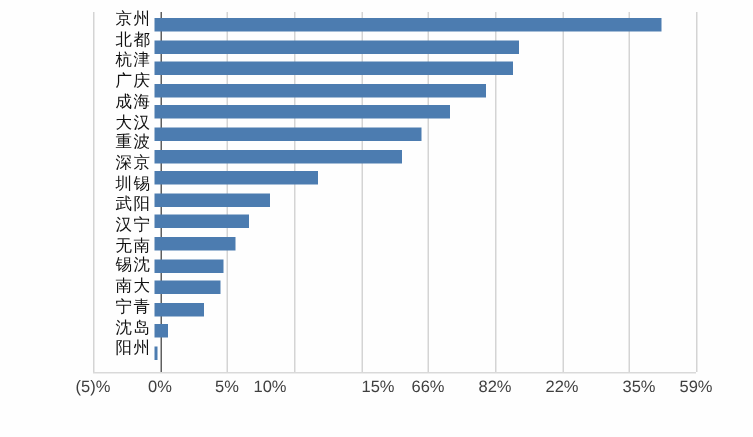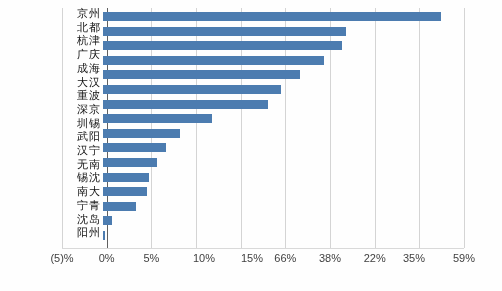--- a/index.html
+++ b/index.html
@@ -173,22 +173,22 @@
       <div class="ylabel" style="top: 205.5px; right: 2px;">岛</div>
       <div class="ylabel" style="top: 219.2px; right: 2px;">州</div>
     </div>
 
   <div class="bottom-rule"></div>
 
   <div class="xlabels" id="xlabels">
       <div class="xlabel" style="left: 62px;">(5)%</div>
       <div class="xlabel" style="left: 106.667px;">0%</div>
       <div class="xlabel" style="left: 151.333px;">5%</div>
-      <div class="xlabel" style="left: 204px;">10%</div>
+      <div class="xlabel" style="left: 180px;">10%</div>
       <div class="xlabel" style="left: 252px;">15%</div>
       <div class="xlabel" style="left: 285.333px;">66%</div>
-      <div class="xlabel" style="left: 330px;">38%</div>
+      <div class="xlabel" style="left: 330px;">82%</div>
       <div class="xlabel" style="left: 374.667px;">22%</div>
-      <div class="xlabel" style="left: 414px;">35%</div>
+      <div class="xlabel" style="left: 426px;">35%</div>
       <div class="xlabel" style="left: 464px;">59%</div>
     </div>
 
 </div>
 
 </body></html>

